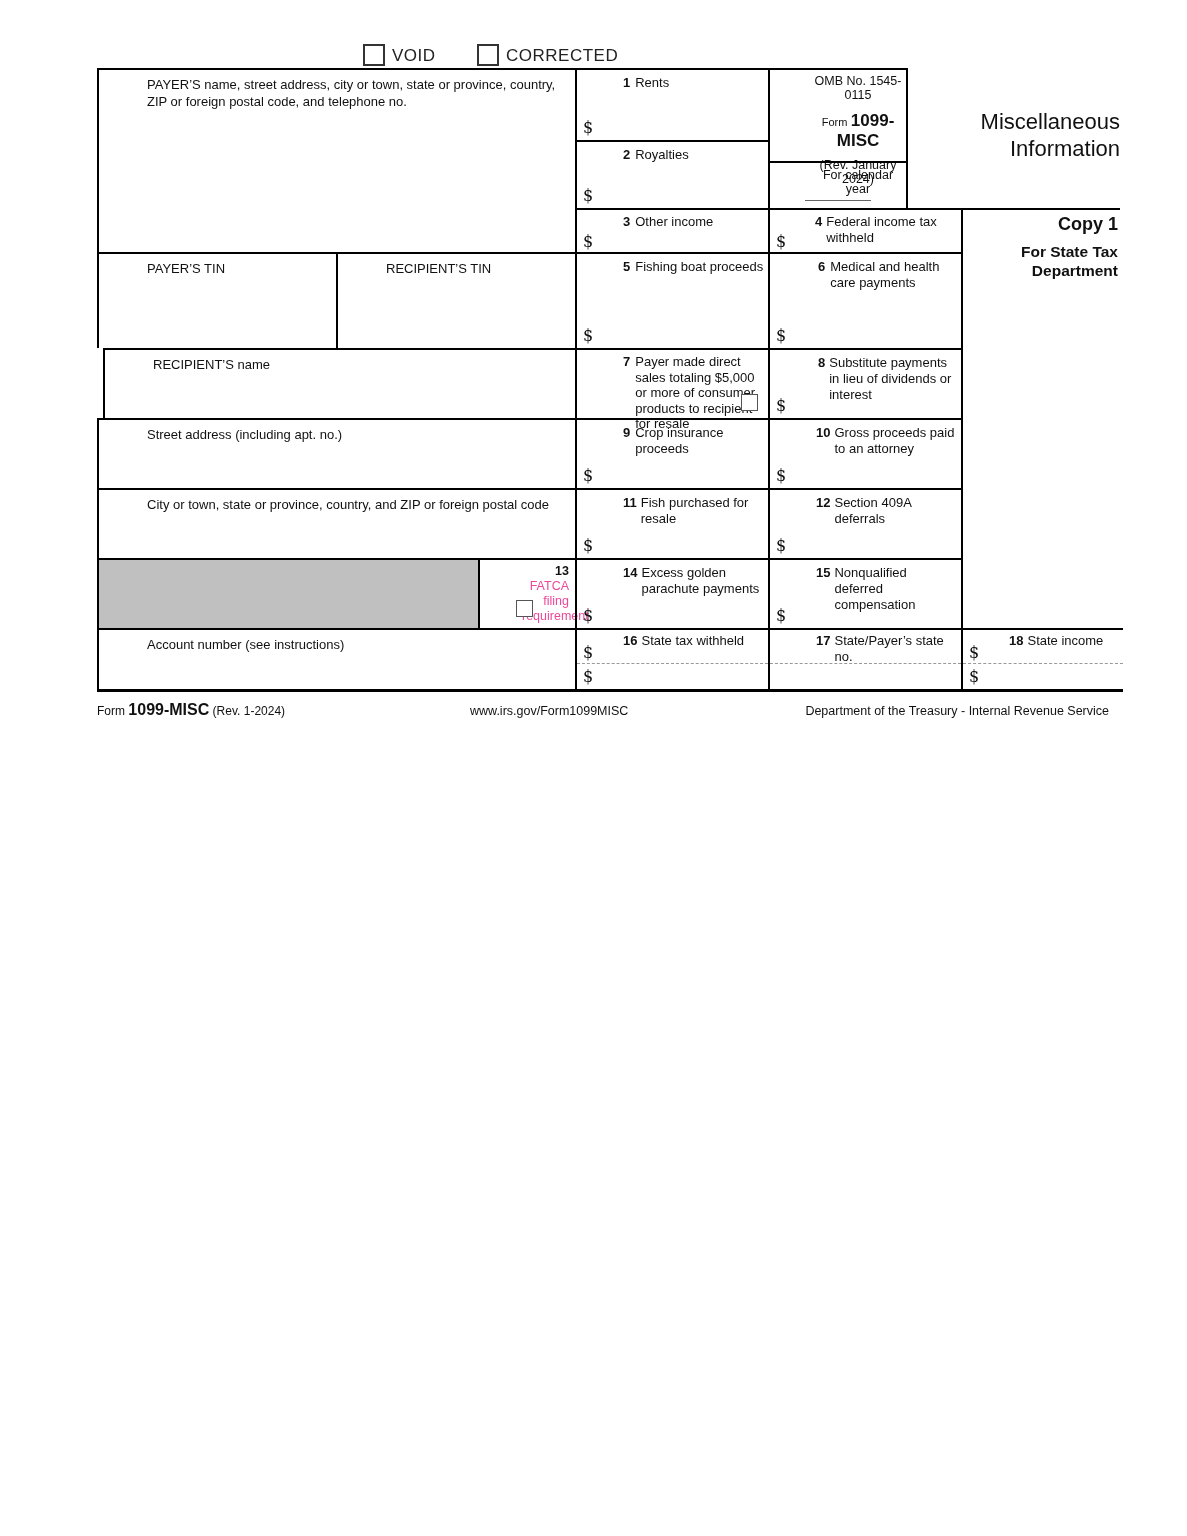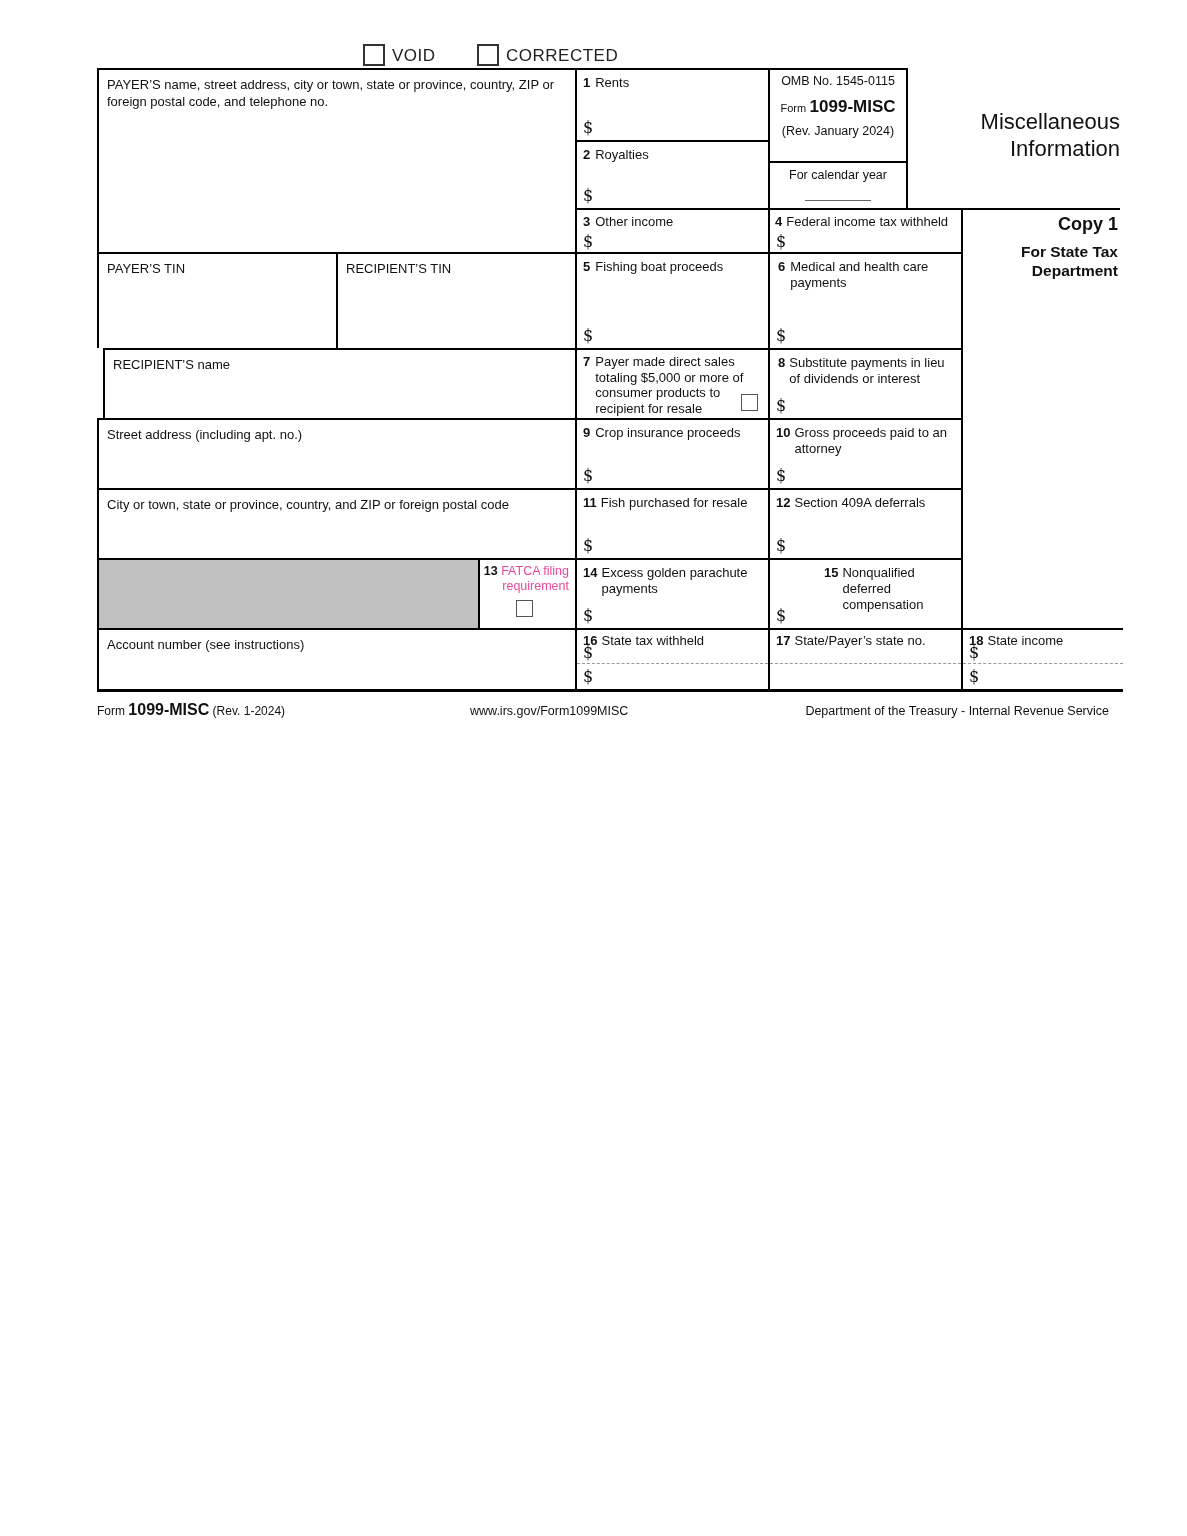--- a/index.html
+++ b/index.html
@@ -1,19 +1,19 @@
 <!DOCTYPE html>
 <html><head>
 <meta charset="utf-8">
 <style>
   html,body{margin:0;padding:0;background:#fff;}
   .page{position:relative;width:1187px;height:1312px;background:#fff;
         font-family:"Liberation Sans",sans-serif;color:#111;overflow:hidden;}
   .cell{position:absolute;box-sizing:border-box;}
-  .bT{border-top:2px solid #000;}
+  .bT{border-top:2px solid #000;padding-left:40px;}
   .bL{border-left:2px solid #000;}
   .bR{border-right:2px solid #000;}
   .bB{border-bottom:3px solid #000;}
   .lbl{display:flex;gap:5px;padding:5px 4px 0 6px;font-size:13px;line-height:16px;}
   .plain-lbl{padding:6px 8px 0 8px;font-size:13px;line-height:17px;}
   .num{font-weight:bold;white-space:nowrap;}
   .dollar{position:absolute;left:6px;bottom:3px;font-family:"DejaVu Serif",serif;font-size:16px;}
   .d1{position:absolute;left:6px;top:13px;font-family:"DejaVu Serif",serif;font-size:16px;}
   .d2{position:absolute;left:6px;top:37px;font-family:"DejaVu Serif",serif;font-size:16px;}
   .dash{position:absolute;left:0;right:0;top:33px;border-top:1px dashed #999;}
@@ -200,21 +200,21 @@
 
   <div class="cell bT bL" style="left:575px;top:558px;width:193px;height:70px;">
     <div class="lbl" style="gap:4px;">
         <span class="num">14</span>
         <span style="max-width:155px;">Excess golden parachute payments</span>
       </div>
     <span class="dollar">$</span>
   </div>
 
   <div class="cell bT bL bR" style="left:768px;top:558px;width:195px;height:70px;">
-    <div class="lbl" style="padding-left:6px;gap:4px;margin-left:48px;">
+    <div class="lbl" style="padding-left:6px;gap:4px;">
         <span class="num">15</span>
         <span style="max-width:150px;">Nonqualified deferred compensation</span>
       </div>
     <span class="dollar">$</span>
   </div>
 
   <div class="cell bT bL bB" style="left:97px;top:628px;width:478px;height:64px;">
     <div class="plain-lbl">Account number (see instructions)</div>
   </div>
 

